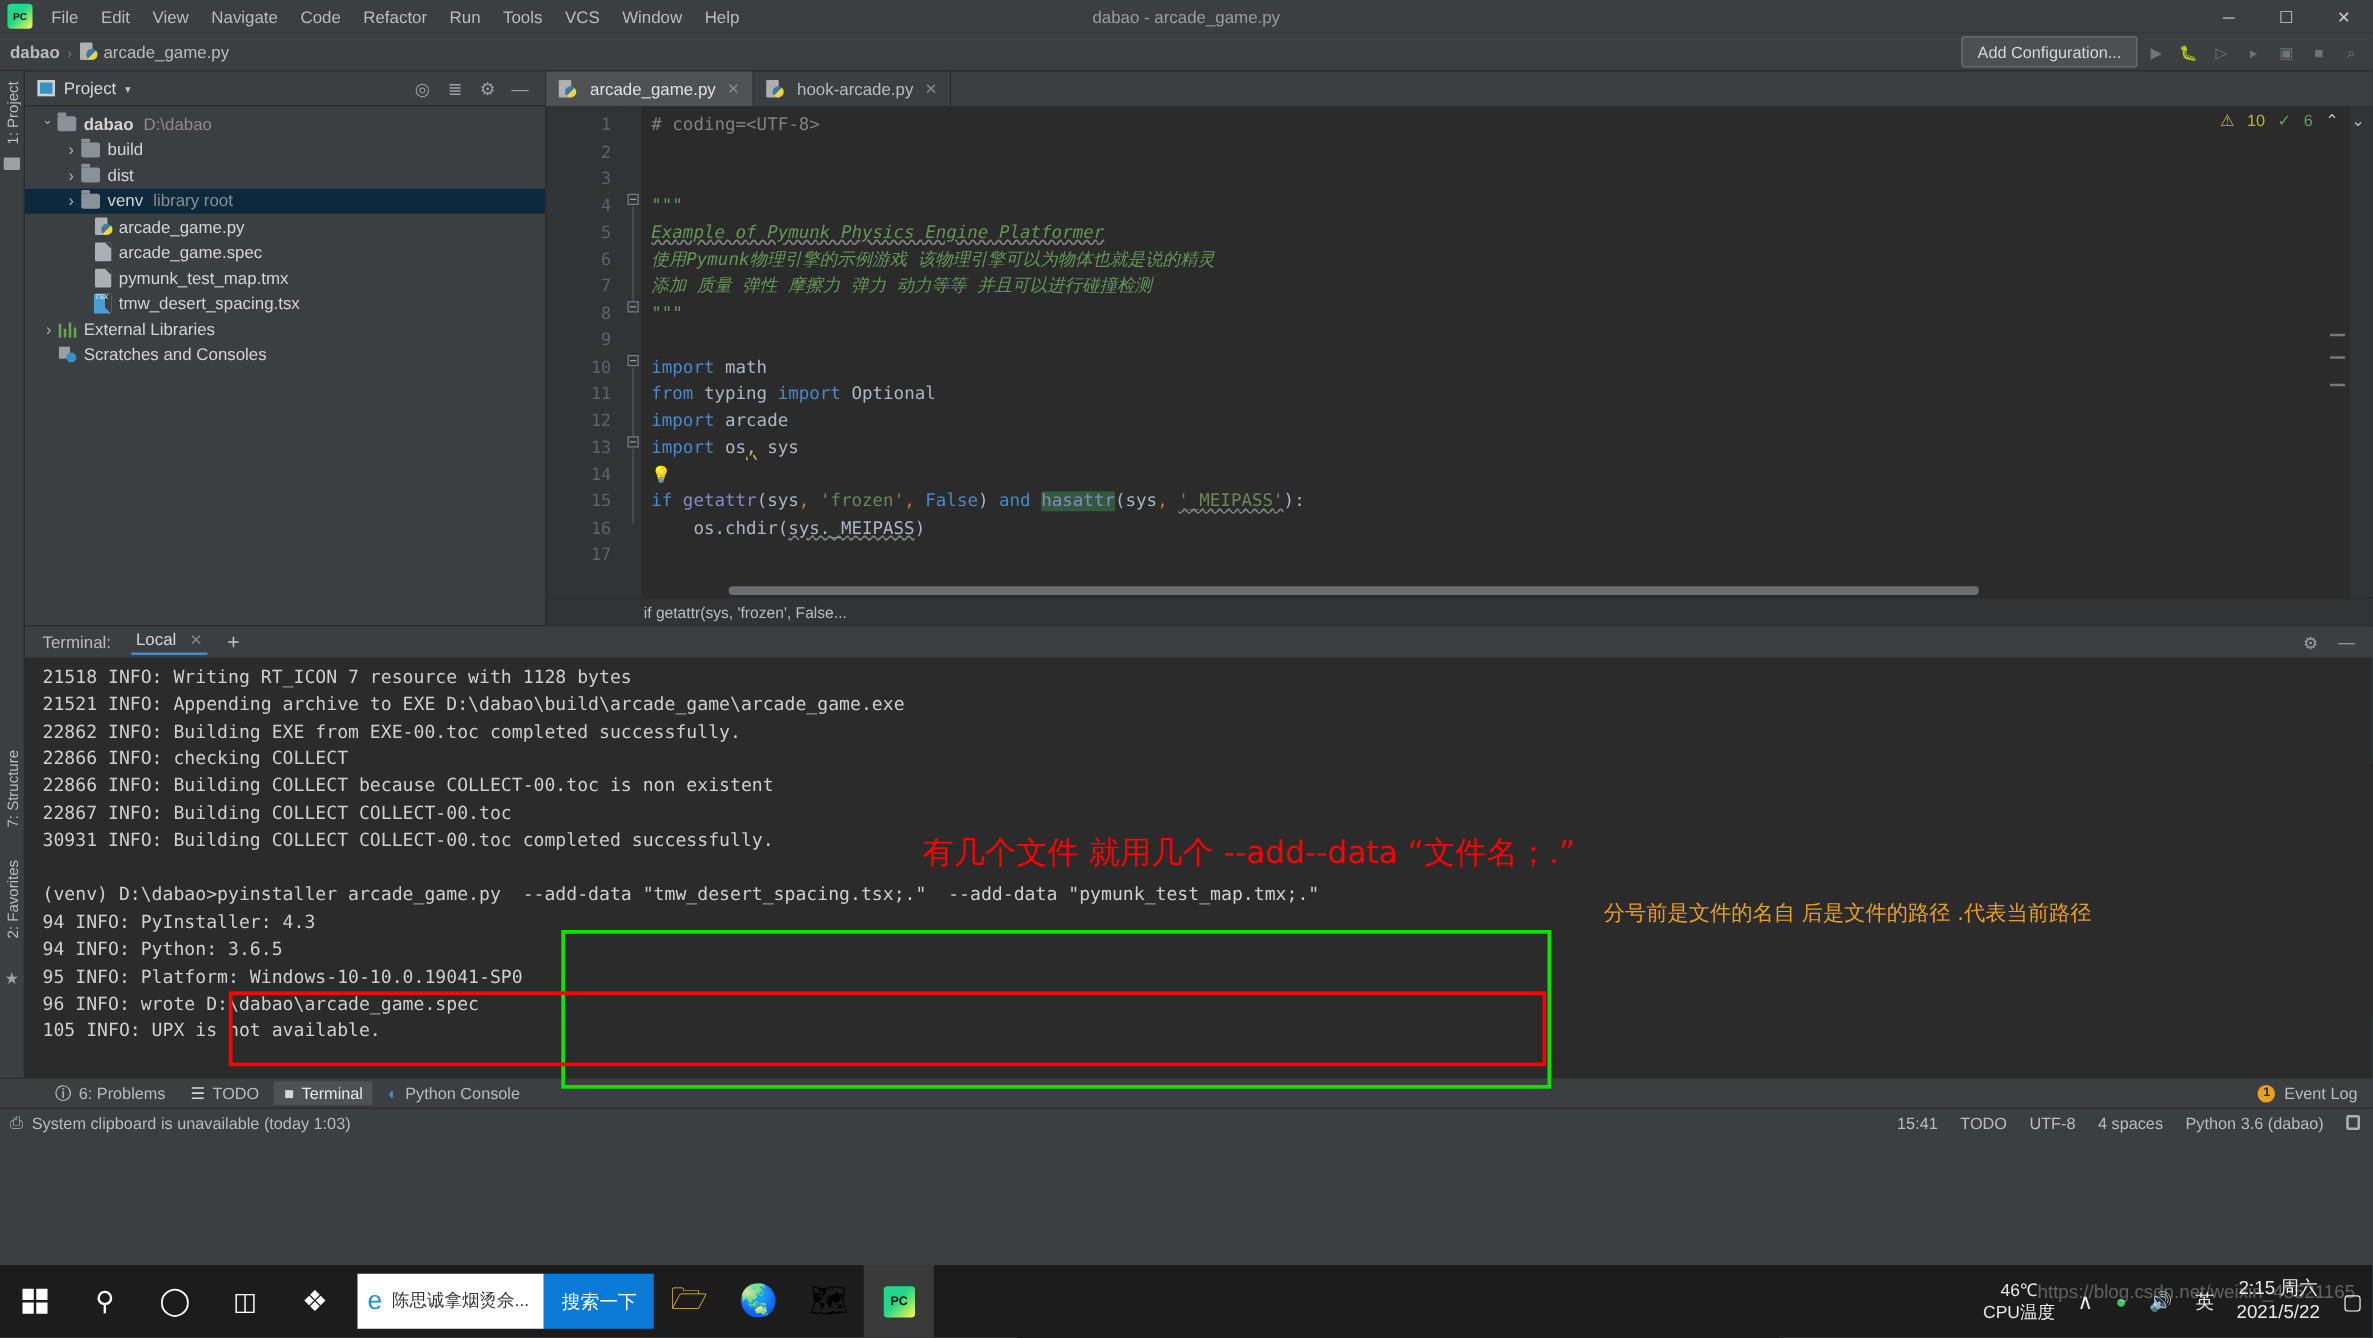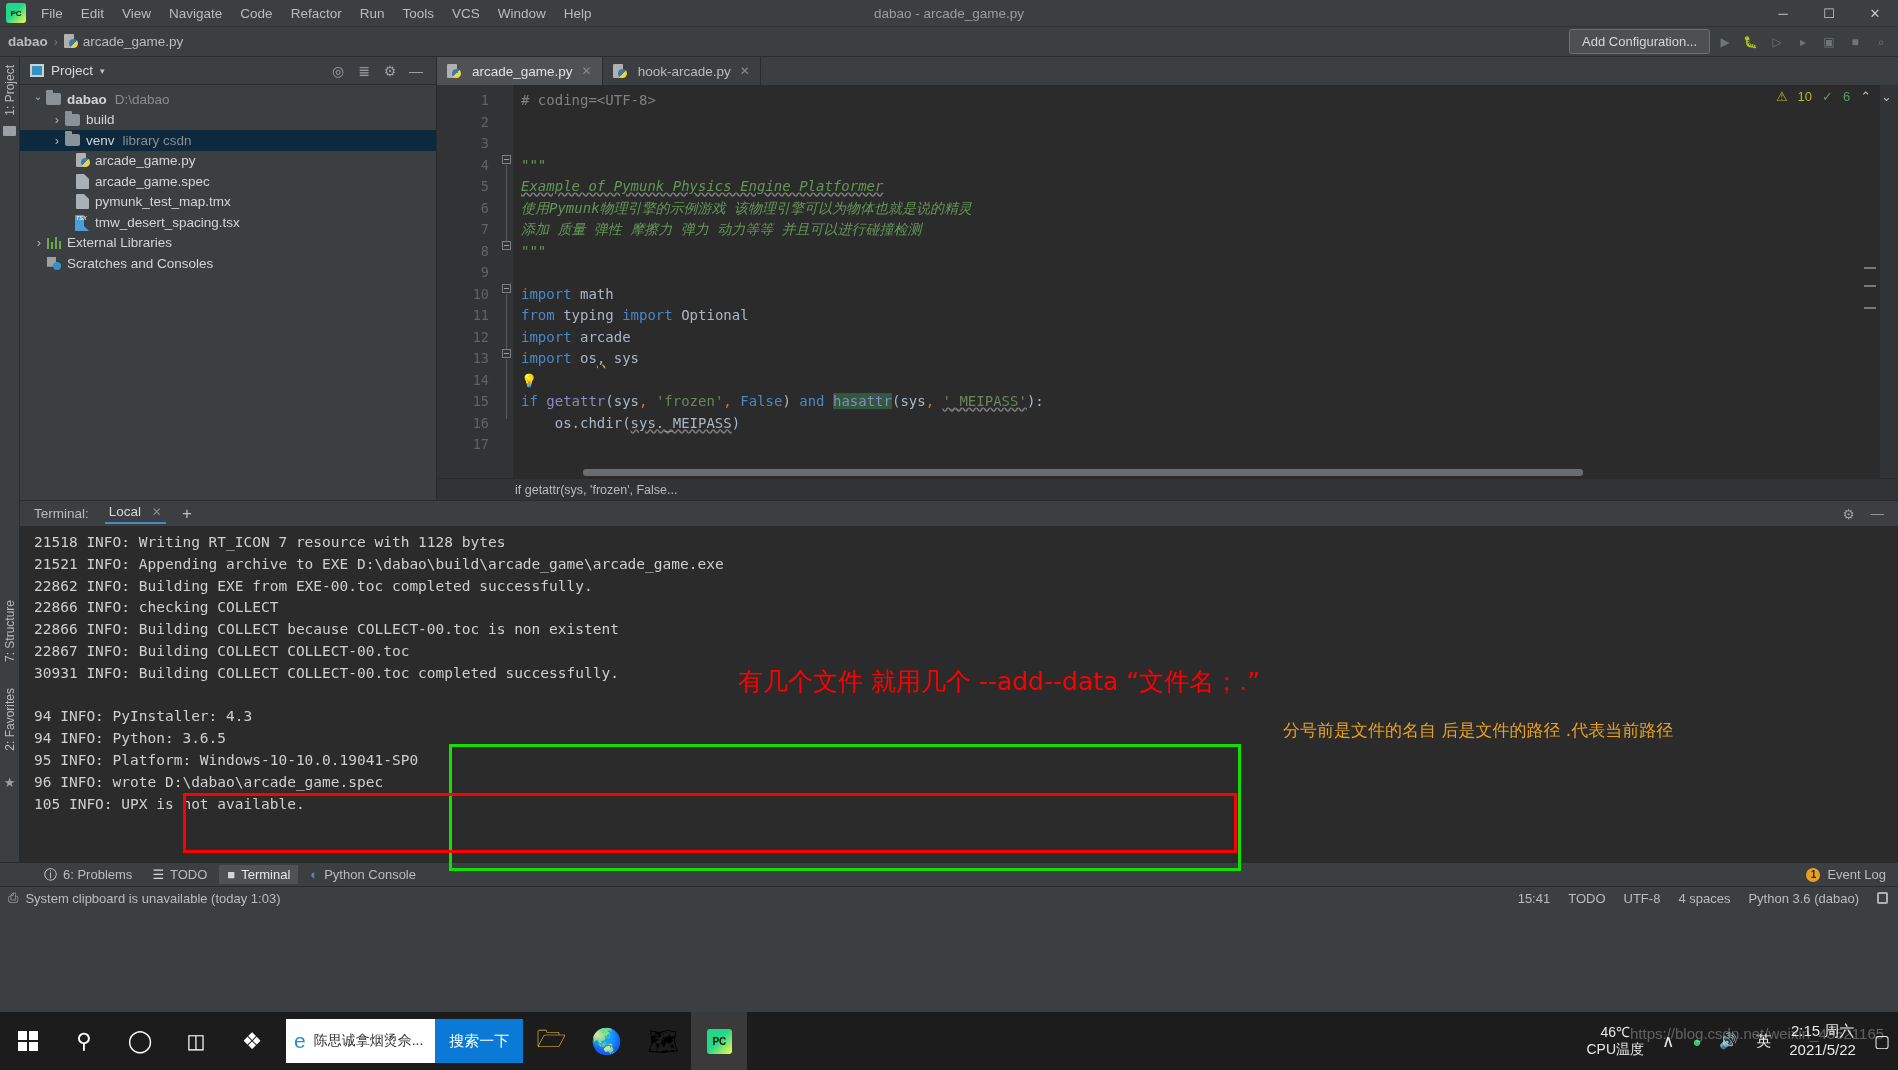--- a/index.html
+++ b/index.html
@@ -308,26 +308,31 @@
         <span class="tname b">dabao</span>
         <span class="tpath">D:\dabao</span>
       </div>
 
       <div class="tree-row" style="padding-left:29px">
         <span class="arrow closed"></span>
         <span class="fold"></span>
         <span class="tname">build</span>
       </div>
 
+      <div class="tree-row" style="padding-left:29px">
+        <span class="arrow closed"></span>
+        <span class="fold"></span>
+        <span class="tname">dist</span>
+      </div>
 
       <div class="tree-row sel" style="padding-left:29px">
         <span class="arrow closed"></span>
         <span class="fold"></span>
         <span class="tname">venv</span>
-        <span class="tpath">library csdn</span>
+        <span class="tpath">library root</span>
       </div>
 
       <div class="tree-row" style="padding-left:56px">
         <span class="py-icon"></span>
         <span class="tname">arcade_game.py</span>
       </div>
 
       <div class="tree-row" style="padding-left:56px">
         <span class="file-ico doc"></span>
         <span class="tname">arcade_game.spec</span>
@@ -469,20 +474,21 @@
 
     <div class="term-body">
       <div class="term-line">21518 INFO: Writing RT_ICON 7 resource with 1128 bytes</div>
       <div class="term-line">21521 INFO: Appending archive to EXE D:\dabao\build\arcade_game\arcade_game.exe</div>
       <div class="term-line">22862 INFO: Building EXE from EXE-00.toc completed successfully.</div>
       <div class="term-line">22866 INFO: checking COLLECT</div>
       <div class="term-line">22866 INFO: Building COLLECT because COLLECT-00.toc is non existent</div>
       <div class="term-line">22867 INFO: Building COLLECT COLLECT-00.toc</div>
       <div class="term-line">30931 INFO: Building COLLECT COLLECT-00.toc completed successfully.</div>
       <div class="term-line"></div>
+      <div class="term-line">(venv) D:\dabao&gt;pyinstaller arcade_game.py  --add-data "tmw_desert_spacing.tsx;."  --add-data "pymunk_test_map.tmx;."</div>
       <div class="term-line">94 INFO: PyInstaller: 4.3</div>
       <div class="term-line">94 INFO: Python: 3.6.5</div>
       <div class="term-line">95 INFO: Platform: Windows-10-10.0.19041-SP0</div>
       <div class="term-line">96 INFO: wrote D:\dabao\arcade_game.spec</div>
       <div class="term-line">105 INFO: UPX is not available.</div>
     </div>
   </div>
 </div>
 
 <div class="anno-red-text" style="left:738px; top:665px;">有几个文件 就用几个 --add--data “文件名；.”</div>

